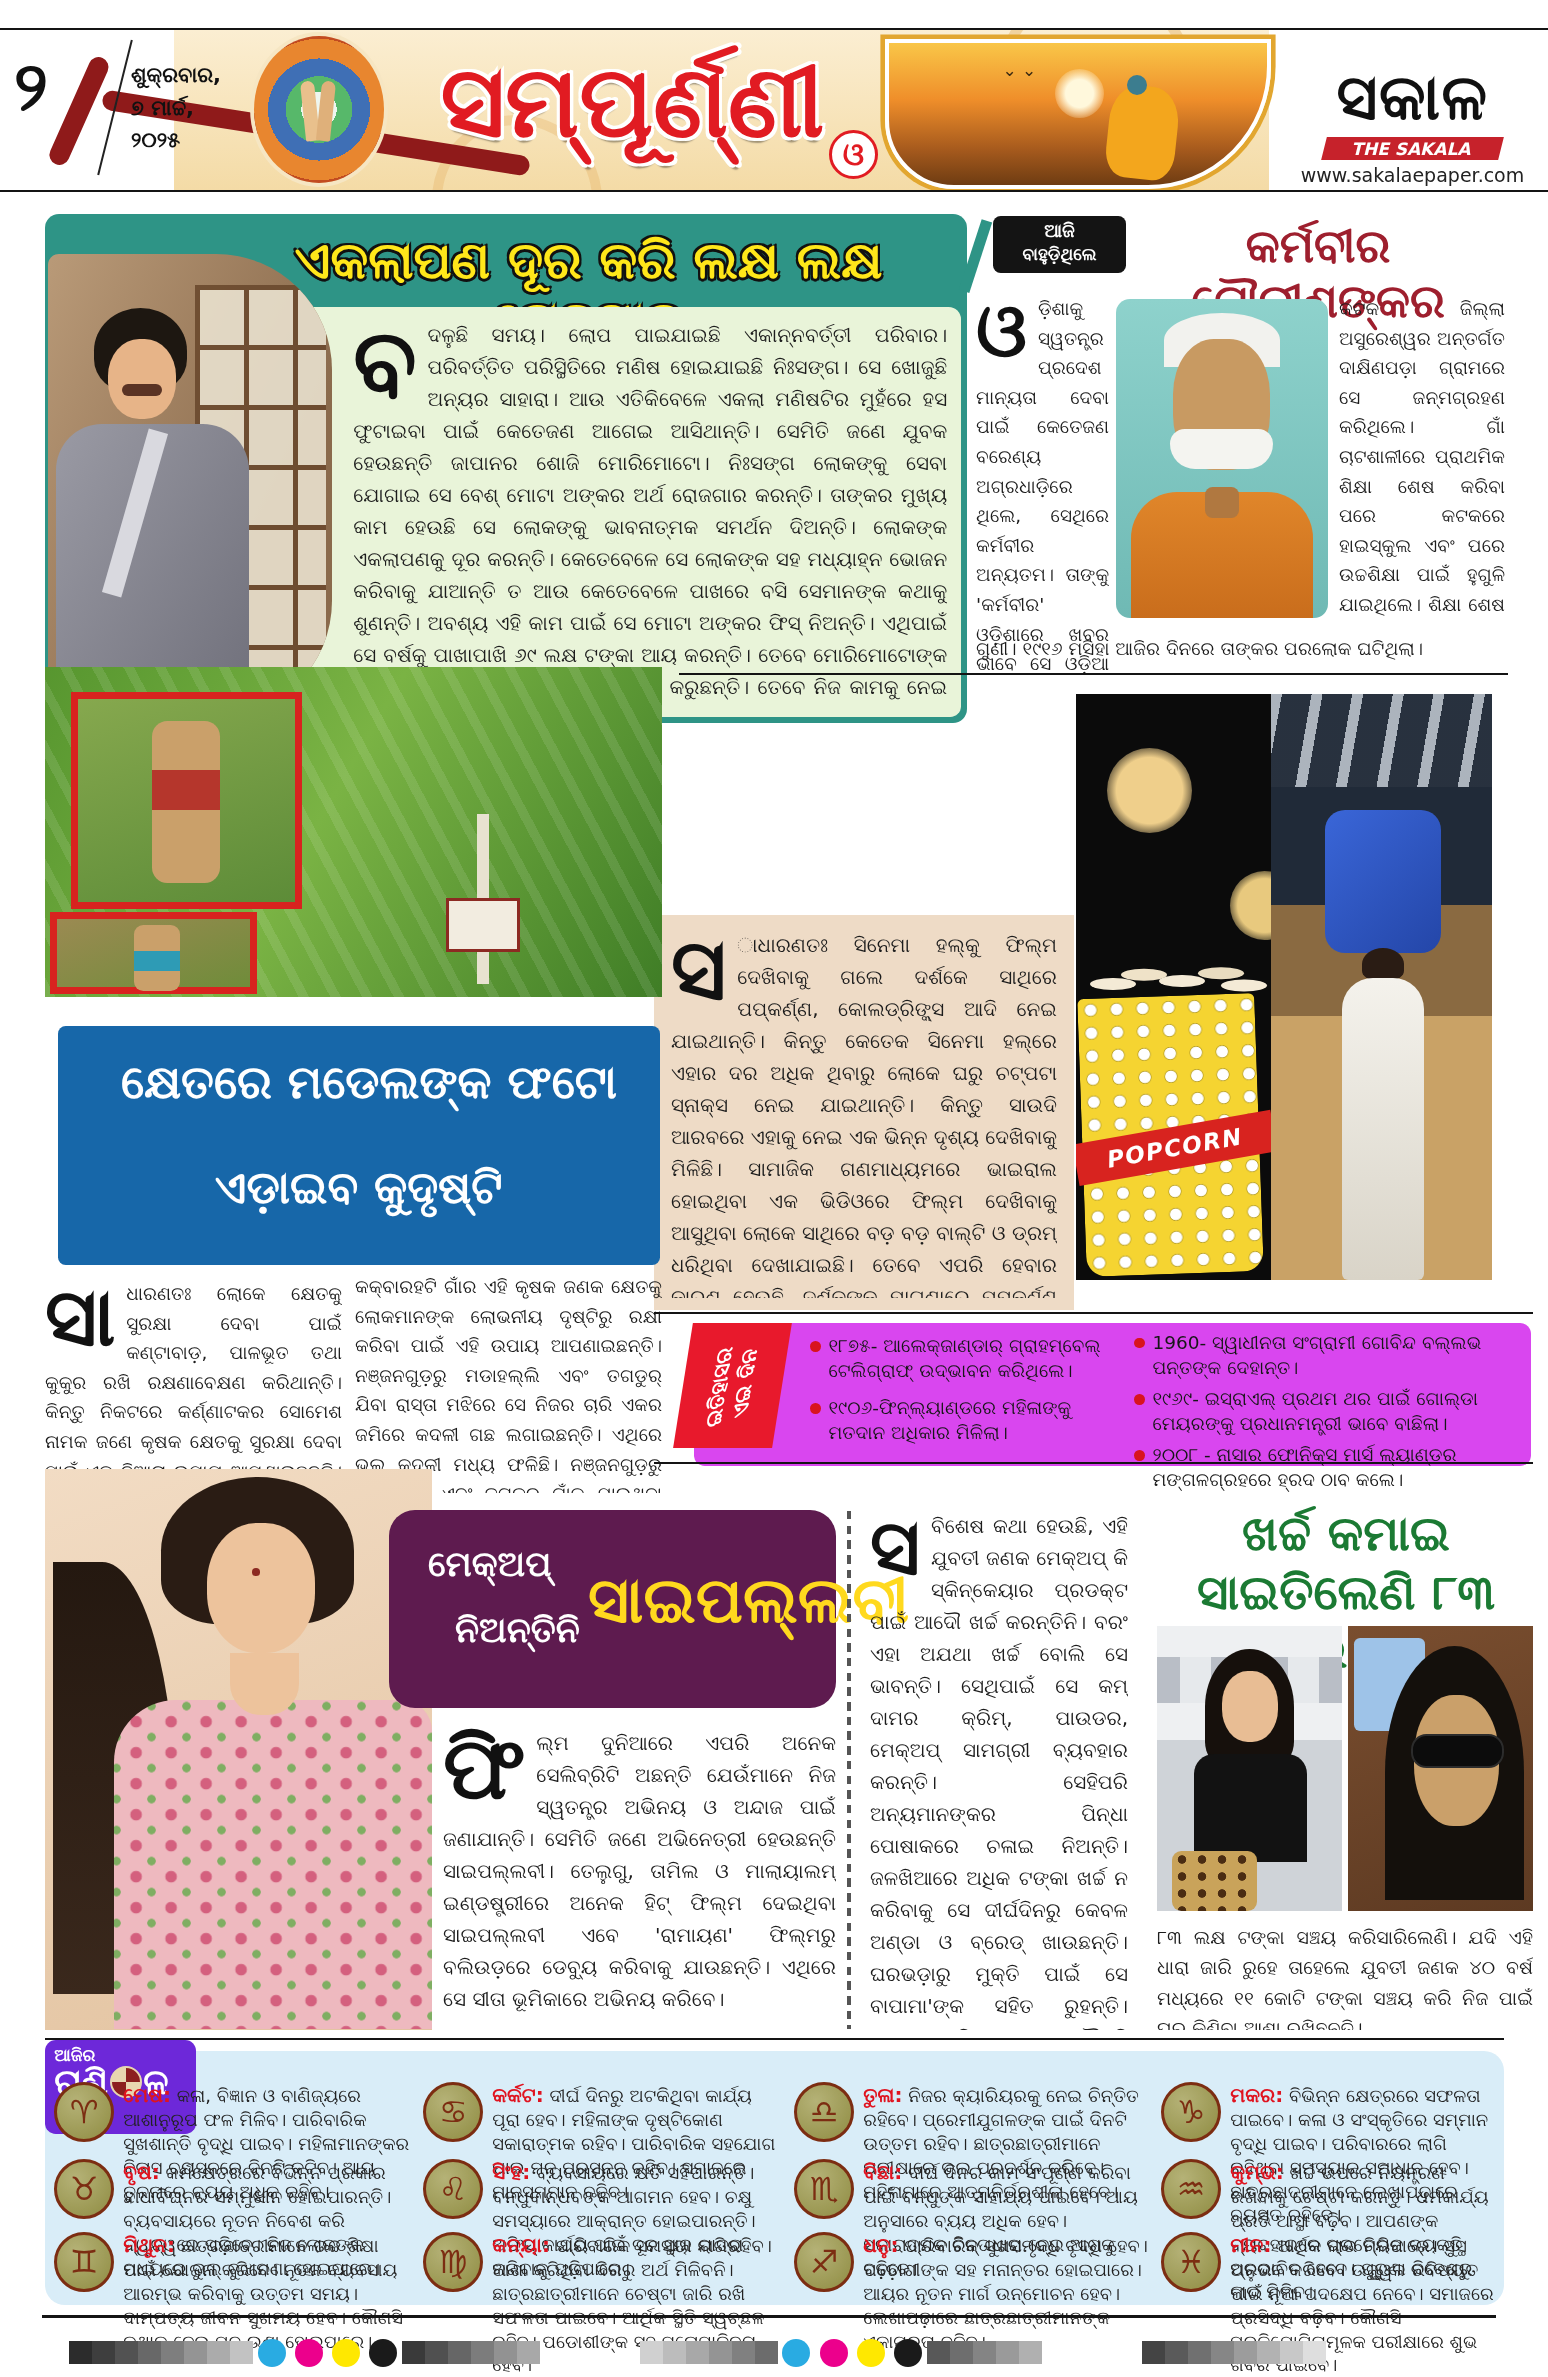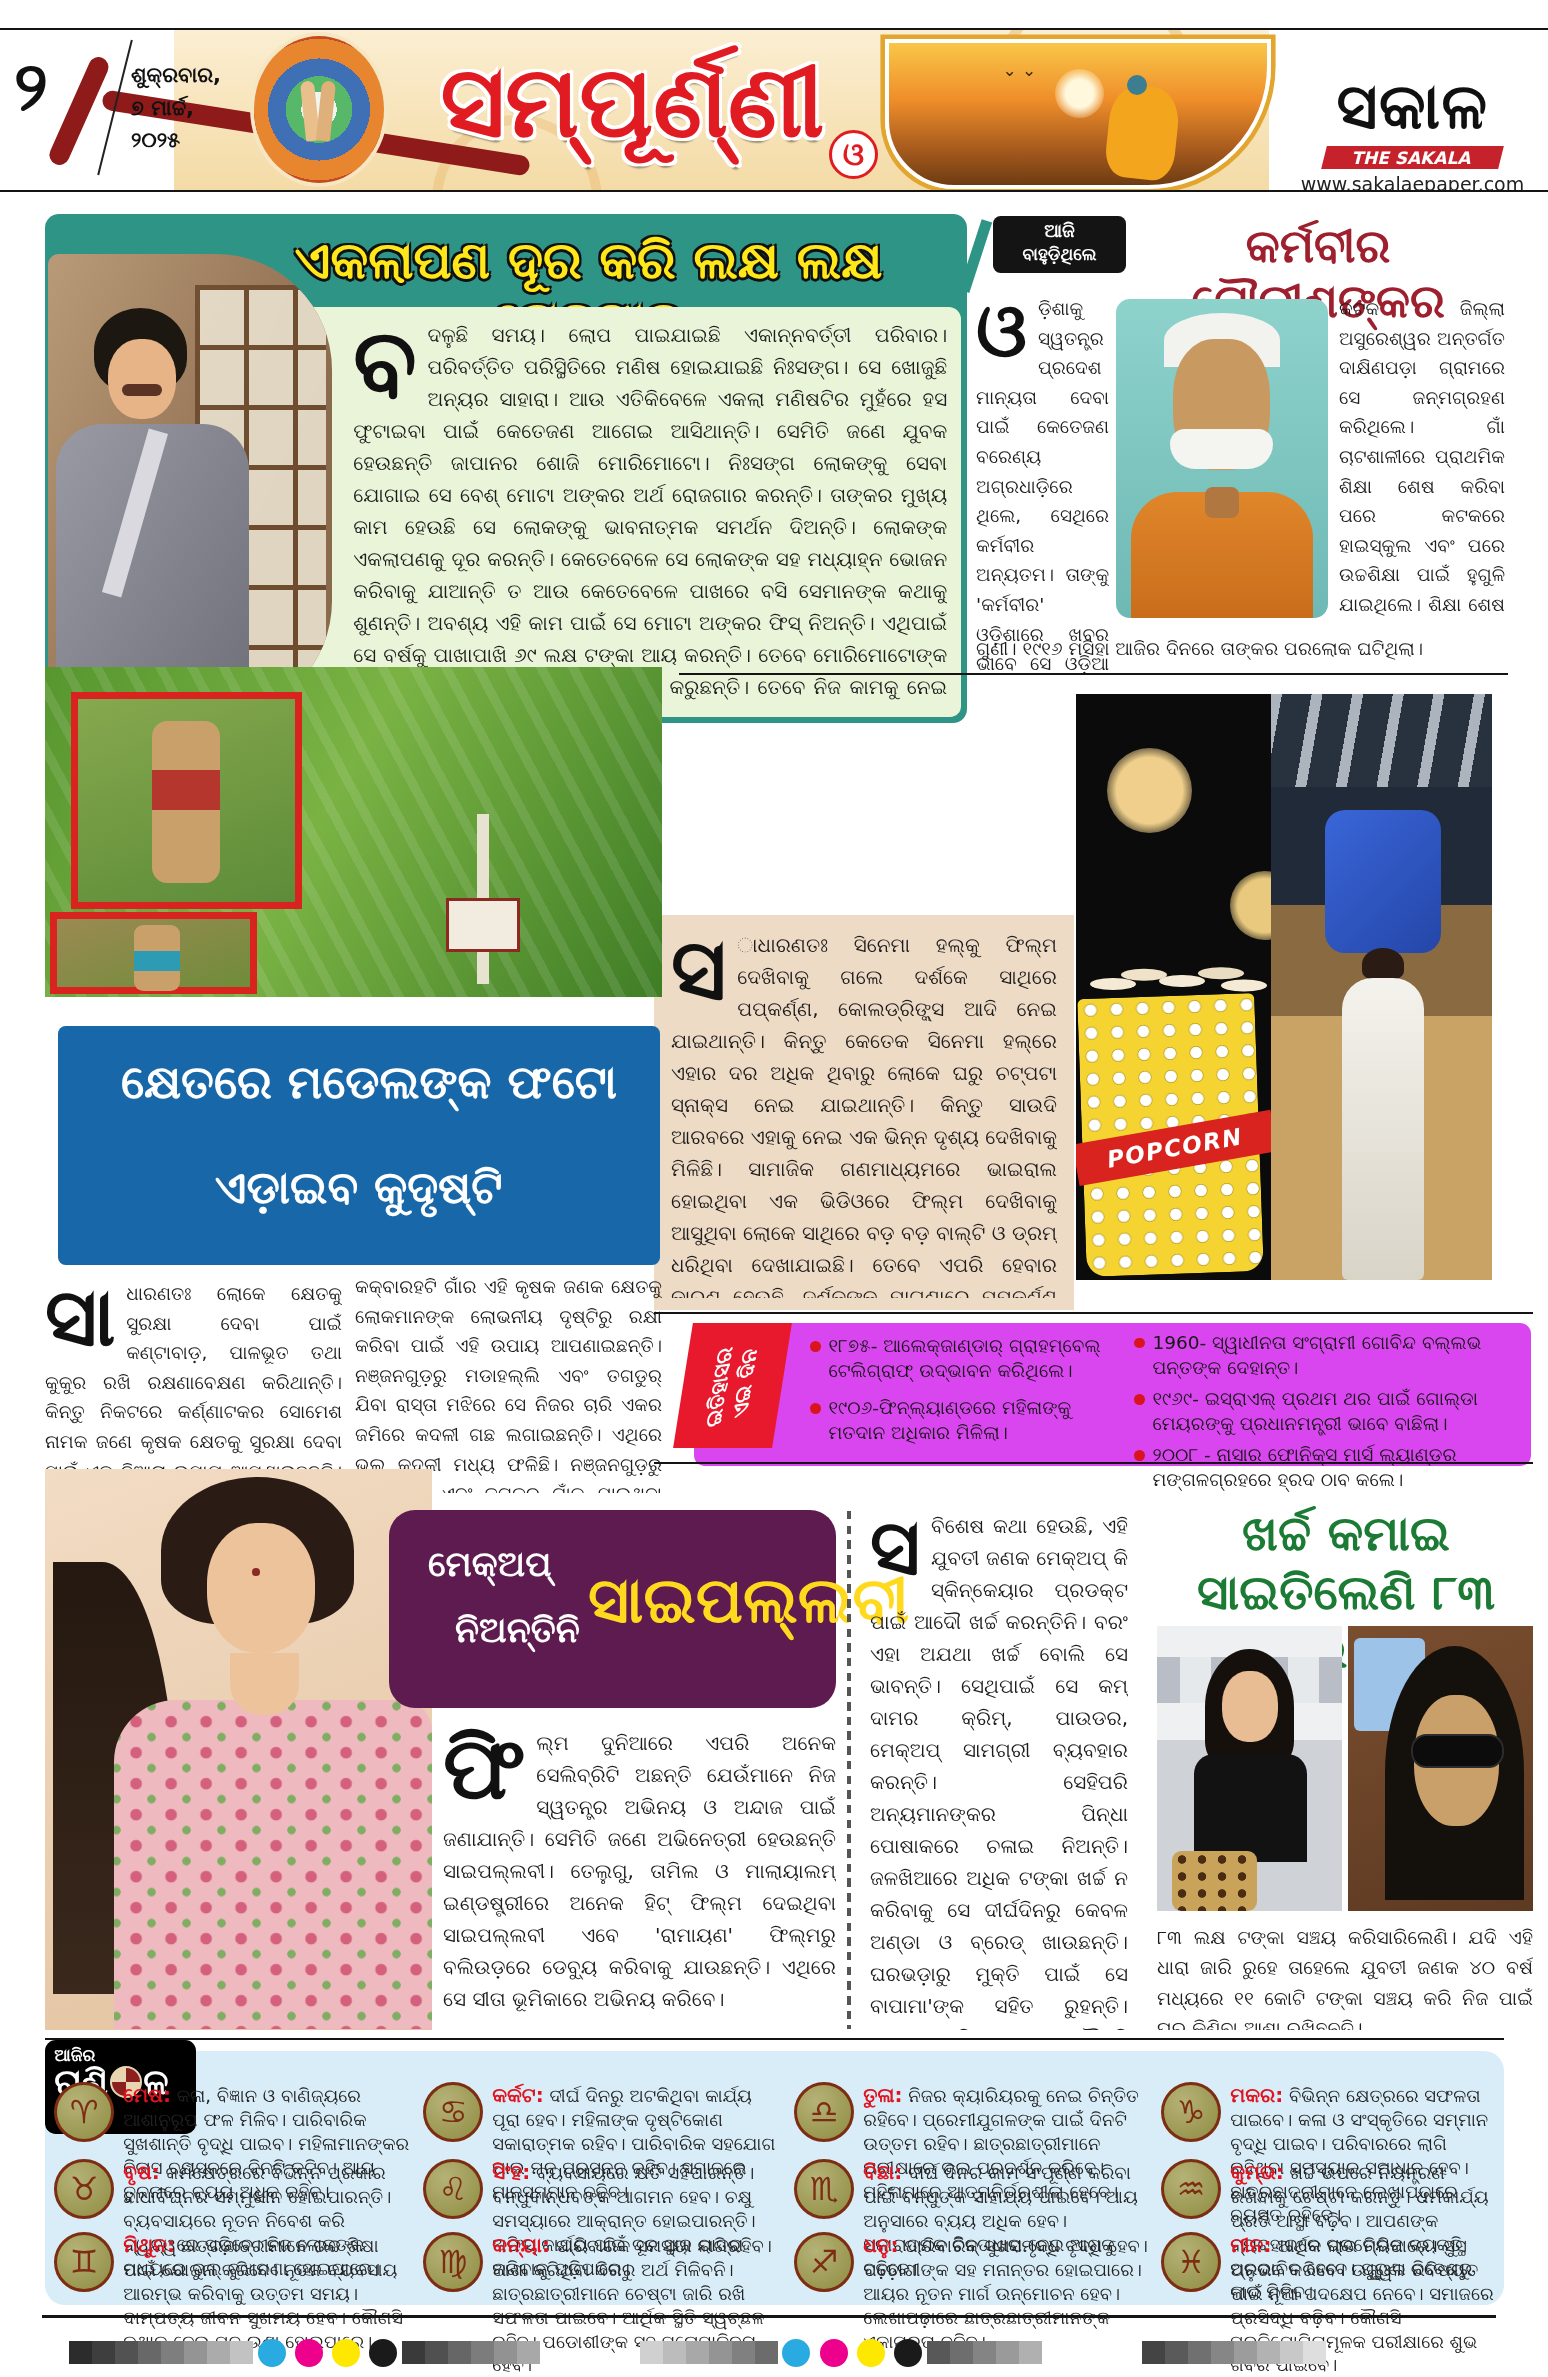--- a/index.html
+++ b/index.html
@@ -67,21 +67,21 @@
     <div class="abs" style="left:401px;top:14px;width:463px;text-align:center;font-size:99px;font-weight:bold;color:#e11b22;text-shadow:-3.1px -3.1px 0 #fff,3.1px -3.1px 0 #fff,-3.1px 3.1px 0 #fff,3.1px 3.1px 0 #fff,0 4.6px 1.5px rgba(0,0,0,.35);">ସମ୍ପୂର୍ଣ୍ଣୀ</div>
     <div class="abs" style="left:829px;top:100px;width:49px;height:49px;border-radius:50%;background:#fff;border:3.9px solid #e11b22;color:#e11b22;font-size:31px;font-weight:bold;display:flex;align-items:center;justify-content:center;">ଓ</div>
 
     <div class="photo" style="left:885px;top:9.3px;width:386px;height:150px;border-radius:0 0 123px 69px;border:4.6px solid #fff;box-shadow:0 0 0 4.6px #e2a62f;background:linear-gradient(180deg,#f9c648 0%,#ef8e2a 40%,#a65a1d 75%,#6e3c12 100%);">
       <div class="abs" style="left:44%;top:18%;width:49px;height:49px;border-radius:50%;background:radial-gradient(circle,#fff8dc 0 40%,rgba(255,248,220,.25) 70%,transparent 75%);"></div>
       <div class="abs" style="left:30%;top:12%;color:#3c2a12;font-size:17px;">⌄ ⌄</div>
       <div class="abs" style="left:58%;top:30%;width:69px;height:93px;background:#f3a61d;border-radius:40% 40% 30% 30%;transform:rotate(6deg);"></div>
       <div class="abs" style="left:63%;top:22%;width:20px;height:20px;border-radius:50%;background:#3c7d8f;"></div>
     </div>
 
-    <div class="abs" style="left:1289px;top:40px;width:247px;text-align:center;">
+    <div class="abs" style="left:1289px;top:31px;width:247px;text-align:center;">
       <div style="font-size:63px;font-weight:bold;color:#101010;letter-spacing:1.5px;">ସକାଳ</div>
       <div style="margin:1.5px auto 0;width:177px;background:#c6222b;color:#fff;font-size:17px;font-weight:bold;padding:1.5px 0;transform:skewX(-14deg);">THE SAKALA</div>
       <div style="margin-top:4.6px;font-size:19px;color:#222;">www.sakalaepaper.com</div>
     </div>
   </div>
 
   <div class="abs" style="left:45px;top:214px;width:922px;height:509px;background:#2e9486;border-radius:14px;">
     <div class="outline-yel" style="position:absolute;left:177px;top:17px;width:733px;text-align:center;font-size:51px;">ଏକଲାପଣ ଦୂର କରି ଲକ୍ଷ ଲକ୍ଷ ରୋଜଗାର</div>
     <div class="abs" style="left:6.2px;top:93px;width:910px;height:410px;background:#e9f4d9;border-radius:93px 12.3px 10.8px 10.8px;">
       <div class="odtxt just" style="position:absolute;left:302px;top:12.3px;width:594px;height:386px;overflow:hidden;">
@@ -242,21 +242,21 @@
     <div class="abs" style="left:6.2px;top:12.3px;width:71px;height:93px;background:#9ec3e8;border-radius:6.2px;"></div>
     <div class="abs" style="left:37px;top:20px;width:139px;height:254px;background:#14100c;border-radius:50% 50% 0 0;"></div>
     <div class="abs" style="left:66px;top:69px;width:85px;height:131px;background:#caa06a;border-radius:46%;"></div>
     <div class="abs" style="left:63px;top:108px;width:93px;height:34px;background:#0c0c0c;border-radius:15.4px;border:2.3px solid #2c2c2c;"></div>
   </div>
   <div class="odtxt just" style="position:absolute;left:1157px;top:1922px;width:376px;height:108px;font-size:19px;overflow:hidden;">୮୩ ଲକ୍ଷ ଟଙ୍କା ସଞ୍ଚୟ କରିସାରିଲେଣି। ଯଦି ଏହି ଧାରା ଜାରି ରୁହେ ତାହେଲେ ଯୁବତୀ ଜଣକ ୪୦ ବର୍ଷ ମଧ୍ୟରେ ୧୧ କୋଟି ଟଙ୍କା ସଞ୍ଚୟ କରି ନିଜ ପାଇଁ ଘର କିଣିବା ଆଶା ରଖିଛନ୍ତି।</div>
 
   <div class="rule" style="left:45px;top:2038px;width:1459px;height:2.3px;"></div>
   <div class="abs" style="left:45px;top:2051px;width:1459px;height:254px;background:#d9edf8;border-radius:20px;"></div>
 
-  <div class="abs" style="left:45px;top:2040px;width:151px;height:94px;background:#000000;border-radius:10.8px;padding:4.6px 9.3px;">
+  <div class="abs" style="left:45px;top:2040px;width:151px;height:94px;background:#6d28d9;border-radius:10.8px;padding:4.6px 9.3px;">
     <div style="color:#fff;font-size:17px;font-weight:bold;">ଆଜିର</div>
     <div style="display:flex;align-items:center;color:#fff;font-size:35px;font-weight:bold;line-height:1;">
       <span>ରାଶି</span>
       <span style="display:inline-block;width:32px;height:32px;border-radius:50%;margin:0 1.5px;background:conic-gradient(#8c1f1f 0 25%,#e8d6b0 25% 50%,#8c1f1f 50% 75%,#e8d6b0 75% 100%);border:2.3px solid #e8d6b0;"></span>
       <span>ଳ</span>
     </div>
   </div>
 
   <div class="zcell" style="left:54px;top:2082px;width:361px;">
     <div class="zicon">♈</div>

